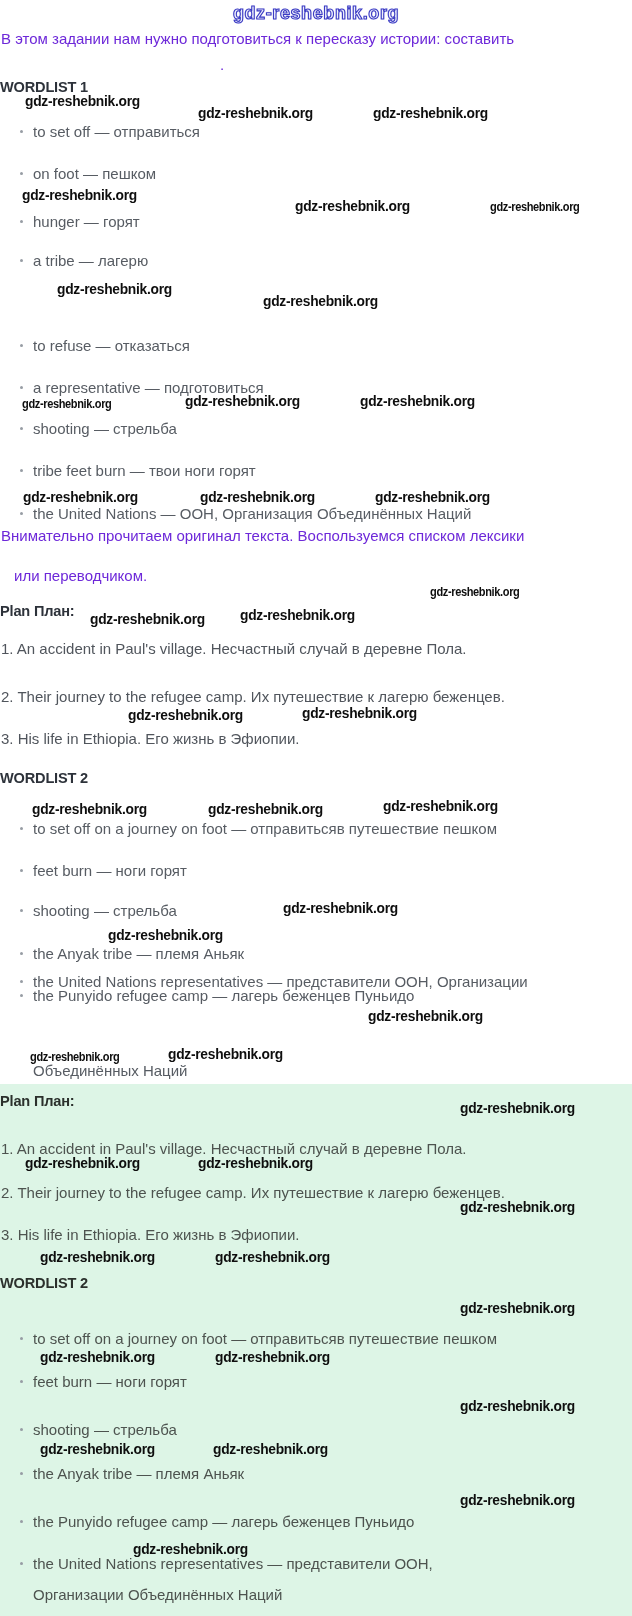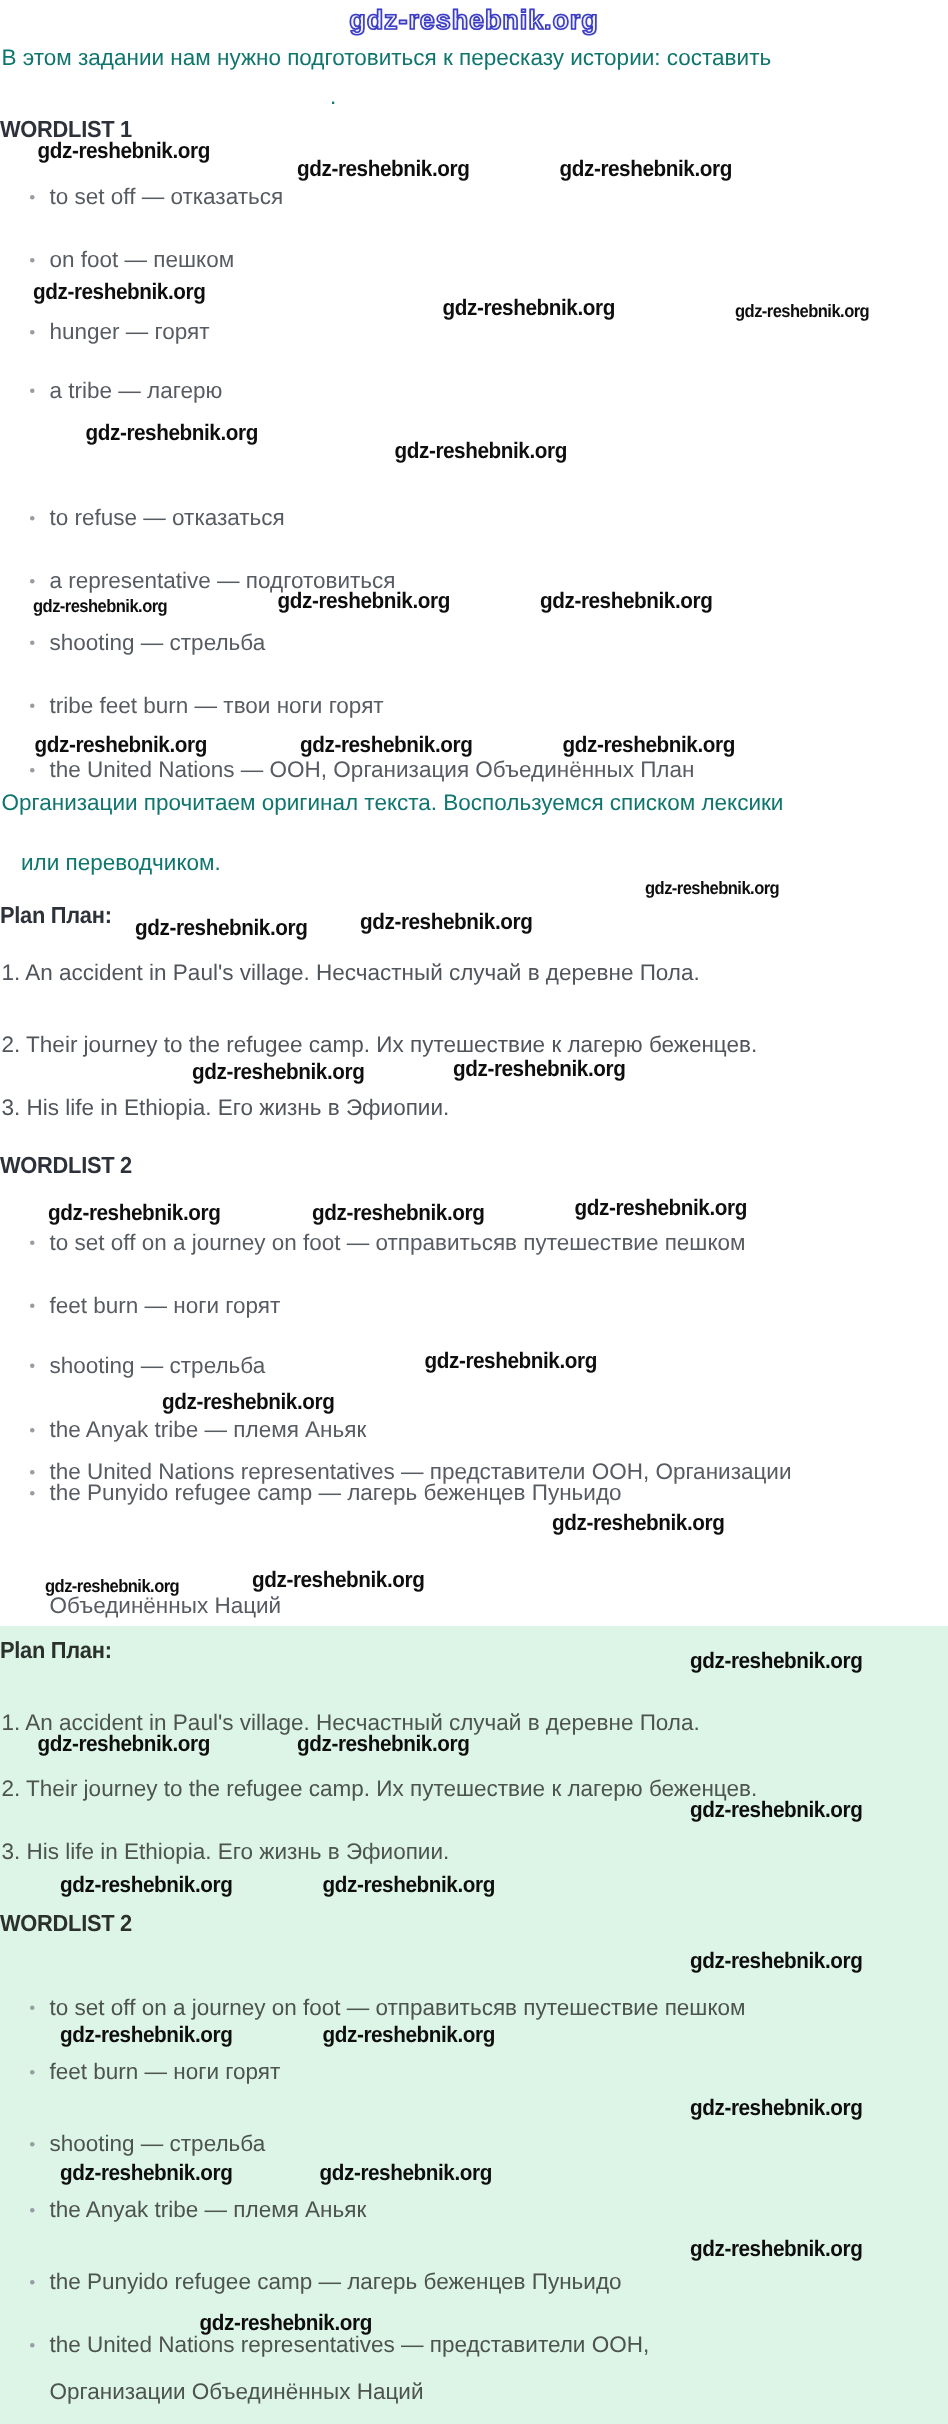--- a/index.html
+++ b/index.html
@@ -2,21 +2,21 @@
 <html><head>
 <meta charset="utf-8">
 <style>
   html,body{margin:0;padding:0;background:#fff;}
   .page{
     position:relative;width:632px;height:1616px;overflow:hidden;background:#ffffff;
     font-family:"Liberation Sans","DejaVu Sans",sans-serif;
   }
   .answer-bg{position:absolute;left:0;top:1084px;width:632px;height:532px;background:#ddf5e6;}
   .line{position:absolute;white-space:nowrap;font-size:15px;color:#575c63;line-height:17px;}
-  .para{color:#0f766e;}
+  .para{color:#6d28d9;}
   .heading{
     font-weight:700;color:#2d323a;font-size:15.5px;letter-spacing:-0.2px;
     transform:scaleX(0.94);transform-origin:left top;
   }
   .bullet{left:33px;}
   .bullet::before{
     content:"";position:absolute;left:-13px;top:7px;width:3px;height:3px;
     border-radius:50%;background:#979da4;
   }
   .num{color:#50555c;}
@@ -44,21 +44,21 @@
 
   <div class="line para" style="left:1px;top:30px">В этом задании нам нужно подготовиться к пересказу истории: составить</div>
   <div class="line para" style="left:220px;top:56px">.</div>
 
   <div class="line heading" style="left:0;top:78px">WORDLIST 1</div>
 
   <span class="wm" style="left:25px;top:93px">gdz-reshebnik.org</span>
   <span class="wm" style="left:198px;top:105px">gdz-reshebnik.org</span>
   <span class="wm" style="left:373px;top:105px">gdz-reshebnik.org</span>
 
-  <div class="line bullet" style="top:123px">to set off — отказаться</div>
+  <div class="line bullet" style="top:123px">to set off — отправиться</div>
   <div class="line bullet" style="top:165px">on foot — пешком</div>
 
   <span class="wm" style="left:22px;top:187px">gdz-reshebnik.org</span>
   <span class="wm" style="left:295px;top:198px">gdz-reshebnik.org</span>
   <span class="wm small" style="left:490px;top:199px">gdz-reshebnik.org</span>
 
   <div class="line bullet" style="top:213px">hunger — горят</div>
   <div class="line bullet" style="top:252px">a tribe — лагерю</div>
 
   <span class="wm" style="left:57px;top:281px">gdz-reshebnik.org</span>
@@ -71,23 +71,23 @@
   <span class="wm" style="left:185px;top:393px">gdz-reshebnik.org</span>
   <span class="wm" style="left:360px;top:393px">gdz-reshebnik.org</span>
 
   <div class="line bullet" style="top:420px">shooting — стрельба</div>
   <div class="line bullet" style="top:462px">tribe feet burn — твои ноги горят</div>
 
   <span class="wm" style="left:23px;top:489px">gdz-reshebnik.org</span>
   <span class="wm" style="left:200px;top:489px">gdz-reshebnik.org</span>
   <span class="wm" style="left:375px;top:489px">gdz-reshebnik.org</span>
 
-  <div class="line bullet" style="top:505px">the United Nations — ООН, Организация Объединённых План</div>
+  <div class="line bullet" style="top:505px">the United Nations — ООН, Организация Объединённых Наций</div>
 
-  <div class="line para" style="left:1px;top:527px">Организации прочитаем оригинал текста. Воспользуемся списком лексики</div>
+  <div class="line para" style="left:1px;top:527px">Внимательно прочитаем оригинал текста. Воспользуемся списком лексики</div>
   <div class="line para" style="left:14px;top:567px">или переводчиком.</div>
   <span class="wm small" style="left:430px;top:584px">gdz-reshebnik.org</span>
 
   <div class="line heading" style="left:0;top:602px">Plan План:</div>
   <span class="wm" style="left:90px;top:611px">gdz-reshebnik.org</span>
   <span class="wm" style="left:240px;top:607px">gdz-reshebnik.org</span>
 
   <div class="line num" style="left:1px;top:640px">1. An accident in Paul's village. Несчастный случай в деревне Пола.</div>
   <div class="line num" style="left:1px;top:688px">2. Their journey to the refugee camp. Их путешествие к лагерю беженцев.</div>
   <span class="wm" style="left:128px;top:707px">gdz-reshebnik.org</span>

